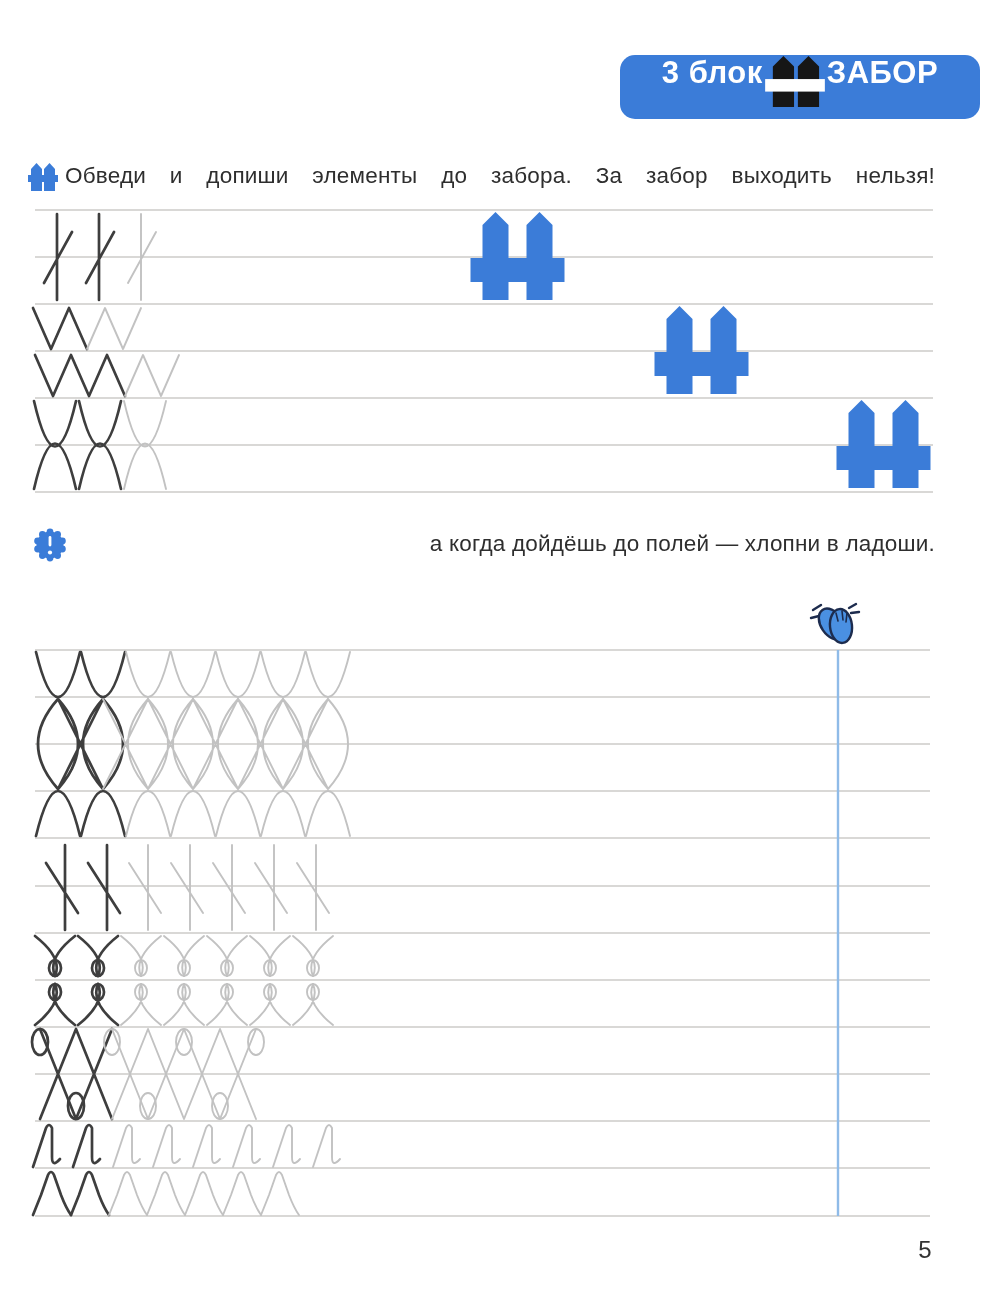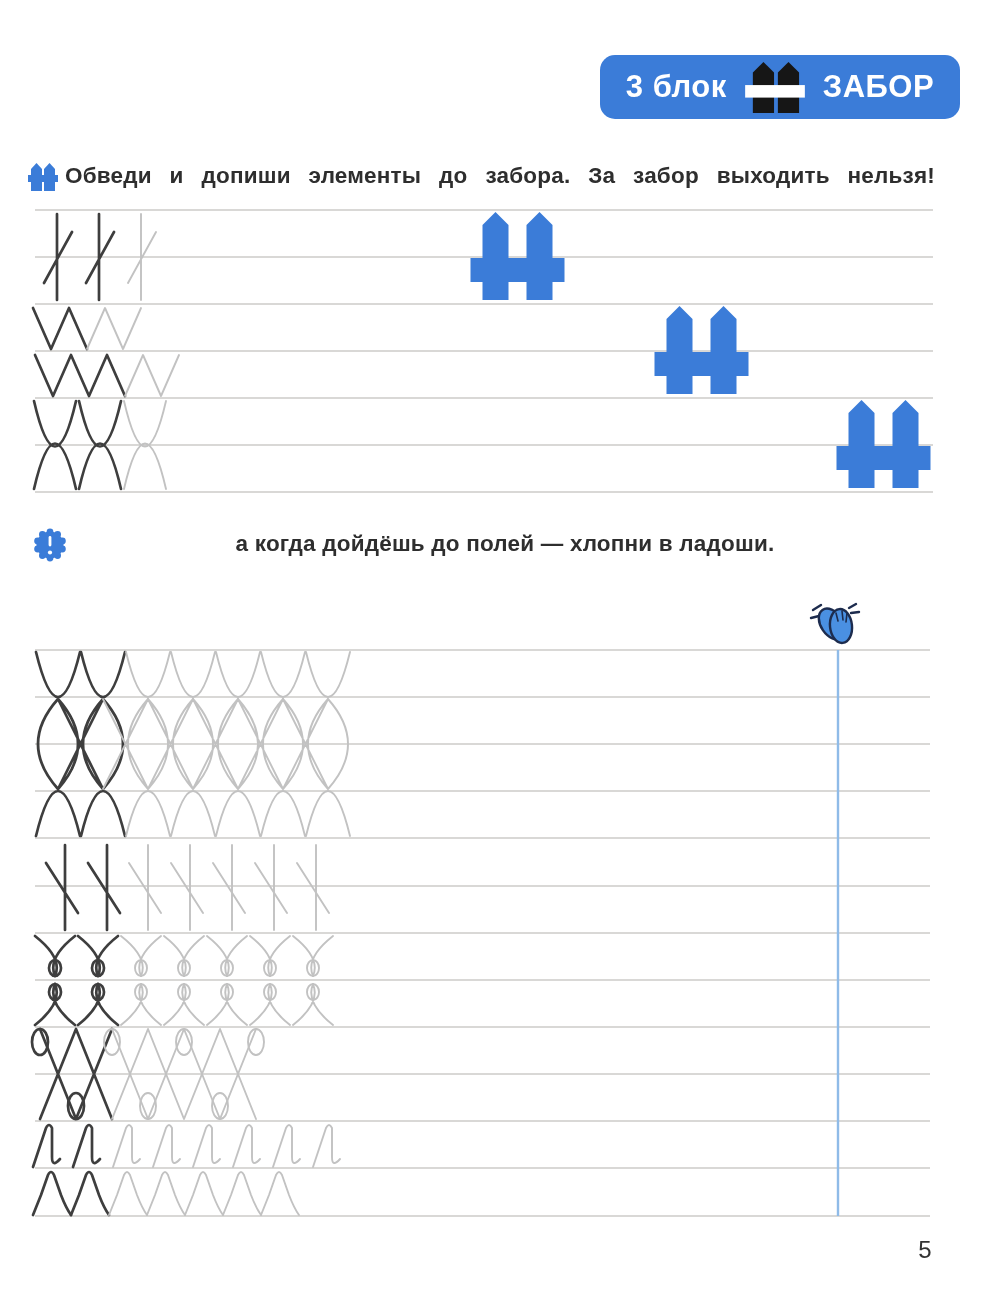--- a/index.html
+++ b/index.html
@@ -12,31 +12,31 @@
   .page{position:relative;width:1000px;height:1312px;background:#ffffff;overflow:hidden;margin:0 auto}
   .artwork{position:absolute;left:0;top:0;width:1000px;height:1312px}
 
   
   .dark{stroke:var(--stroke-dark);stroke-width:2.7;fill:none;stroke-linecap:round;stroke-linejoin:round}
   .light{stroke:var(--stroke-light);stroke-width:1.9;fill:none;stroke-linecap:round;stroke-linejoin:round}
   .rule{stroke:var(--rule);stroke-width:1.1;fill:none}
   .margin-line{stroke:var(--margin);stroke-width:2.4;fill:none}
   .fence-fill{fill:var(--accent)}
 
-  .badge{position:absolute;left:600px;top:55px;width:360px;height:64px;background:var(--accent);
-         border-radius:15px;display:flex;align-items:center;justify-content:center;gap:18px;
+  .badge{position:absolute;left:620px;top:55px;width:360px;height:64px;background:var(--accent);
+         border-radius:15px;display:flex;align-items:flex-start;justify-content:center;gap:2px;
          color:#ffffff;font-size:31px;font-weight:bold;letter-spacing:.5px}
   .badge-fence{width:60px;height:52px;flex:0 0 auto}
 
   .instr-icon{position:absolute}
-  .instr{position:absolute;color:var(--text);font-size:22.5px;font-weight:700;letter-spacing:.2px;line-height:33px}
+  .instr{position:absolute;color:var(--text);font-size:22.5px;font-weight:400;letter-spacing:.2px;line-height:33px}
   .instr1{left:65px;top:159px;width:870px;text-align:justify;text-align-last:justify;white-space:nowrap0}
   .instr2{left:75px;top:527px;width:860px}
   .instr2 .l1{text-align:justify;text-align-last:justify}
-  .instr2 .l2{text-align:center}
+  .instr2 .l2{text-align:right}
 
   .pagenum{position:absolute;left:905px;top:1236px;width:40px;text-align:center;
            font-size:24px;color:#333333}
 </style>
 </head>
 <body>
 
 <div class="page">
 
   <svg class="artwork" viewBox="0 0 1000 1312">

